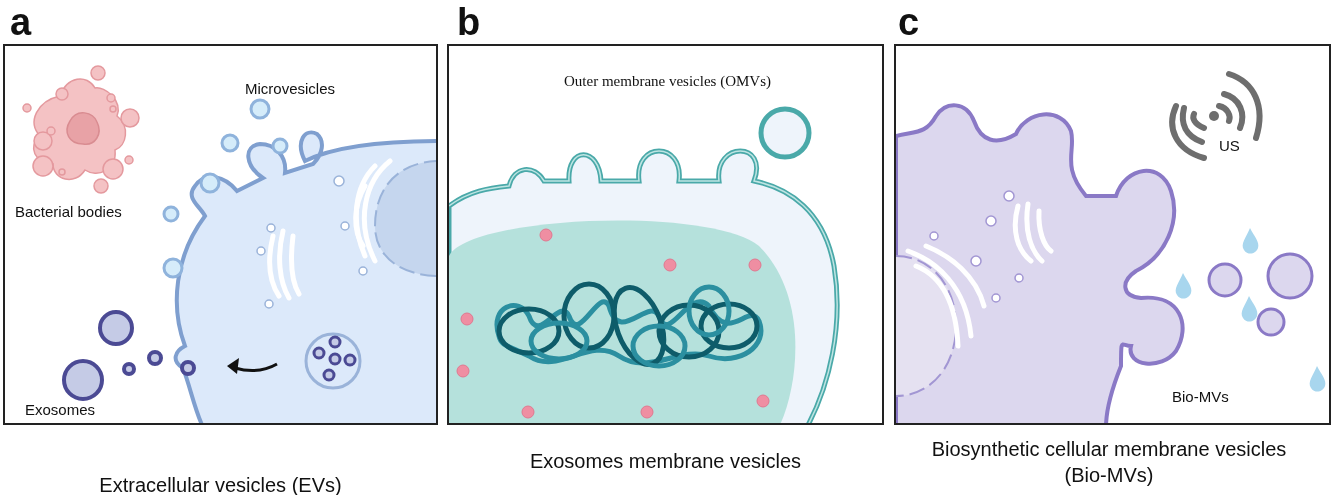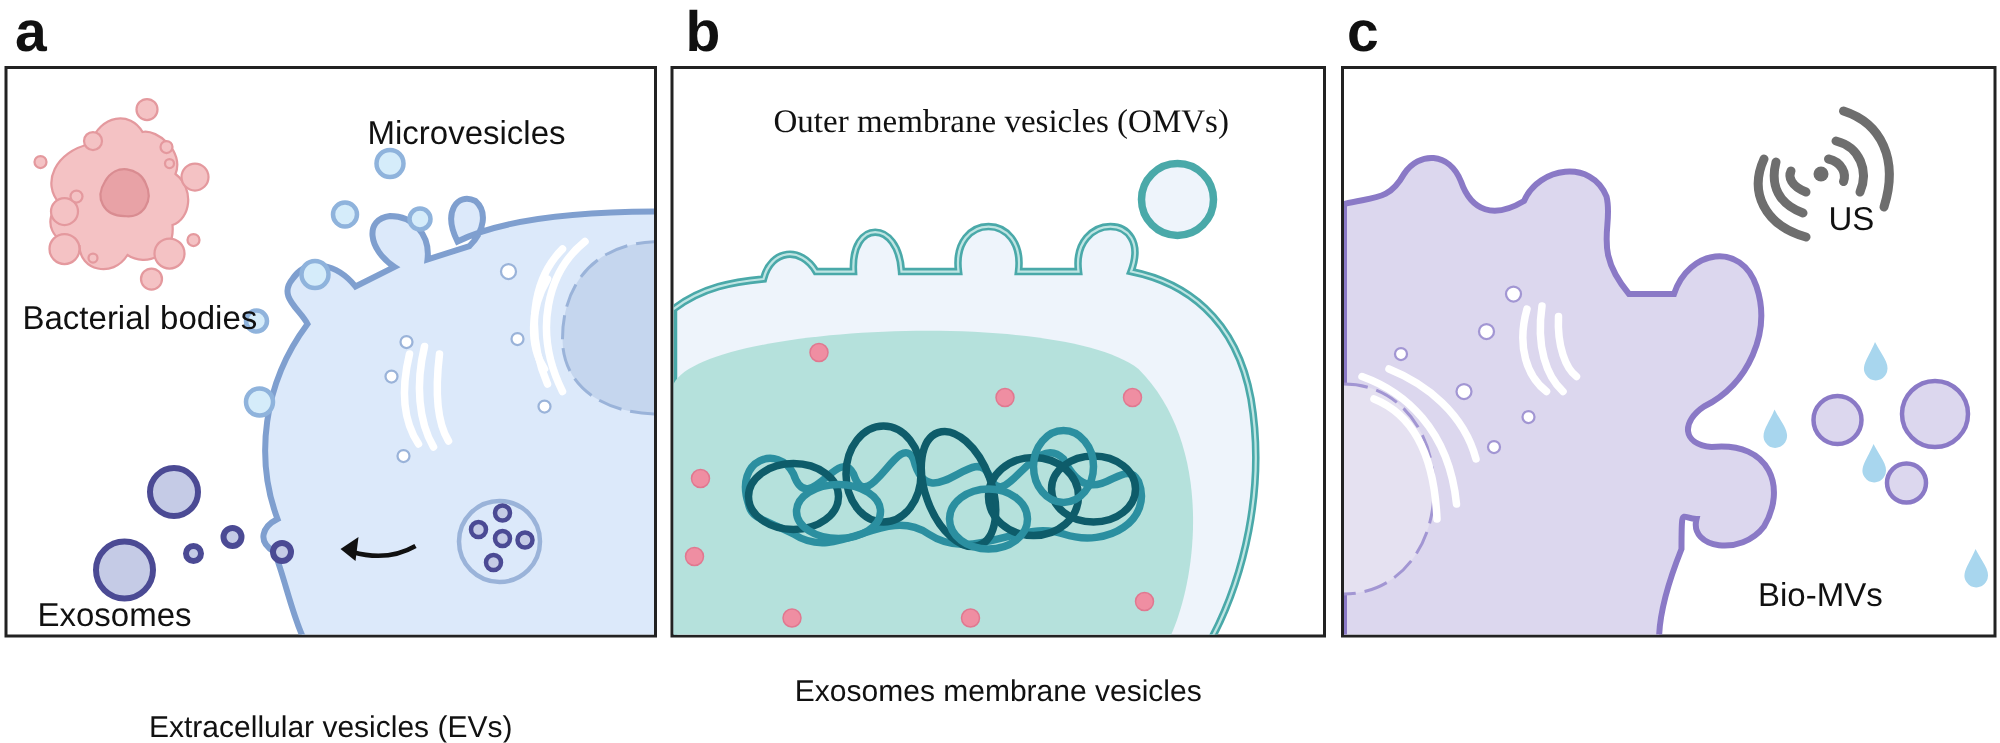--- a/index.html
+++ b/index.html
@@ -1,20 +1,20 @@
 <!DOCTYPE html>
 <html><head>
 <meta charset="utf-8">
 <style>
   html,body{margin:0;padding:0;background:#fff;}
   body{width:1333px;height:495px;position:relative;overflow:hidden;font-family:"Liberation Sans",sans-serif;color:#111;}
   .panel-letter{position:absolute;top:0;font-size:38px;font-weight:bold;line-height:44px;font-family:"Liberation Sans",sans-serif;}
   .frame{position:absolute;top:44px;height:381px;border:2px solid #222;box-sizing:border-box;overflow:hidden;background:#fff;}
   .frame svg{position:absolute;left:0;top:0;}
-  .lbl{position:absolute;font-size:22px;white-space:nowrap;line-height:22px;}
+  .lbl{position:absolute;font-size:15px;white-space:nowrap;line-height:22px;}
   .caption{position:absolute;top:448px;font-size:20px;text-align:center;line-height:26px;}
 </style>
 </head>
 <body>
 
 <div class="panel-letter" style="left:10px;">a</div>
 <div class="panel-letter" style="left:457px;">b</div>
 <div class="panel-letter" style="left:898px;">c</div>
 
 <div class="frame" style="left:3px;width:435px;">
@@ -170,13 +170,15 @@
       <path d="M308 112 C280 104 270 82 280 60"></path>
     </g>
   </svg>
   <div class="lbl" style="left:323px;top:89px;">US</div>
   <div class="lbl" style="left:276px;top:340px;">Bio-MVs</div>
 </div>
 
 <div class="caption" style="left:3px;width:435px;margin-top:24px;">Extracellular vesicles (EVs)</div>
 <div class="caption" style="left:447px;width:437px;">Exosomes membrane vesicles</div>
 <div class="caption" style="left:884px;width:450px;top:436px;">
+  <div>Biosynthetic cellular membrane vesicles</div>
+  <div>(Bio-MVs)</div>
 </div>
 
 </body></html>

